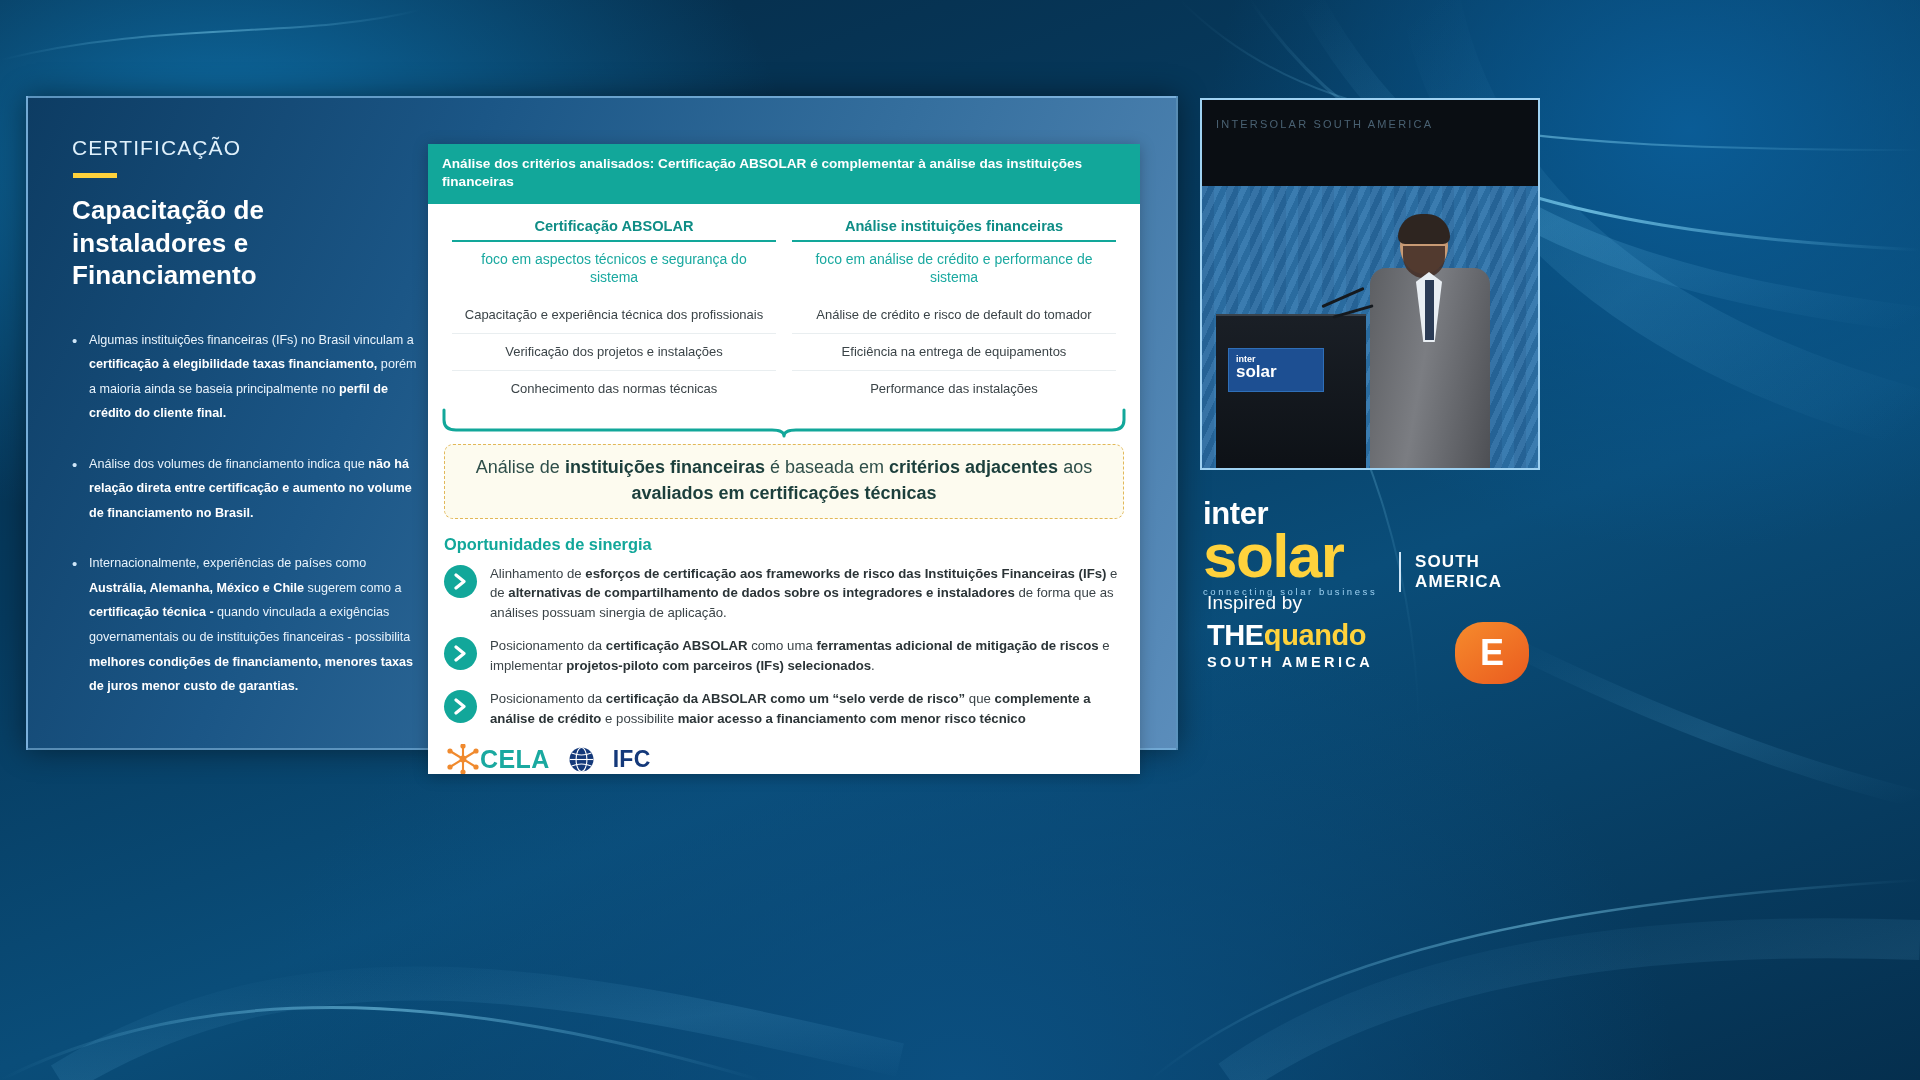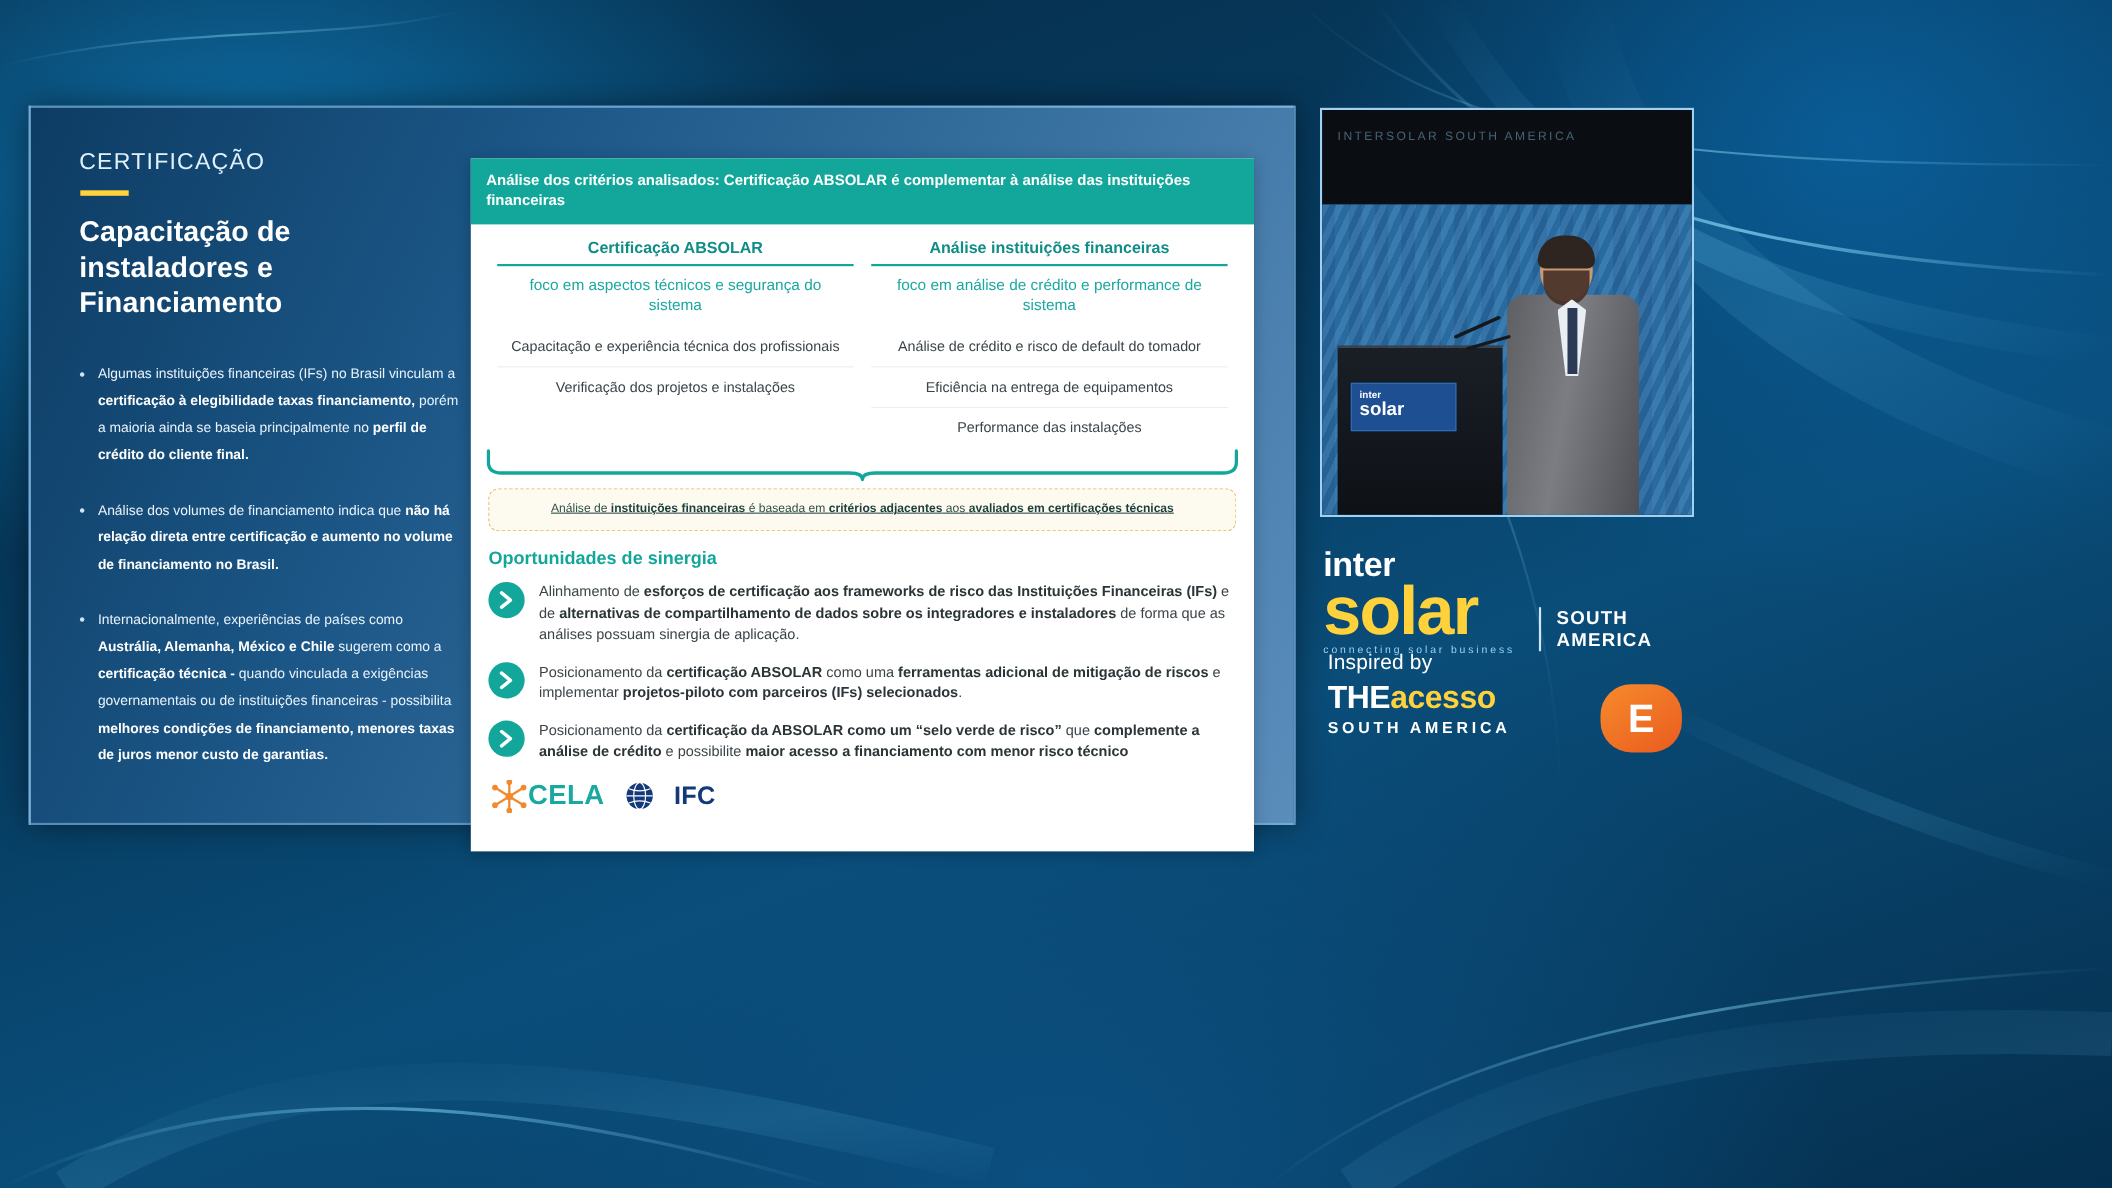--- a/index.html
+++ b/index.html
@@ -77,21 +77,21 @@
 
   
   #brace { position:relative; height:30px; margin:2px 14px 0 14px; }
   #brace svg { position:absolute; left:0; top:0; }
 
   
   #callout {
     margin:6px 16px 0 16px;
     background:#fdfbef; border:1.6px dashed #e2b858; border-radius:9px;
     text-align:center; padding:10px 12px 11px 12px;
-    color:#2f4f4a; font-size:11px; line-height:1.42;text-decoration:underline;
+    color:#2f4f4a; font-size:18px; line-height:1.42;
   }
   #callout b { font-weight:700; color:#1c3f3c; }
 
   
   #synhdr {
     color:#12a79a; font-size:16.4px; font-weight:700;
     margin:16px 0 9px 16px;
   }
   .syn { display:flex; margin:0 18px 13px 16px; align-items:flex-start; }
   .chev {
@@ -239,20 +239,21 @@
 
   <div id="card">
     <div id="cardhead">Análise dos critérios analisados: Certificação ABSOLAR é complementar à análise das instituições financeiras</div>
 
     <div id="cols">
         <div class="col">
           <div class="colhdr">Certificação ABSOLAR</div>
           <div class="colsub">foco em aspectos técnicos e segurança do sistema</div>
           <div class="colitem first">Capacitação e experiência técnica dos profissionais</div>
           <div class="colitem">Verificação dos projetos e instalações</div>
+          <div class="colitem">Conhecimento das normas técnicas</div>
         </div>
         <div class="col">
           <div class="colhdr">Análise instituições financeiras</div>
           <div class="colsub">foco em análise de crédito e performance de sistema</div>
           <div class="colitem first">Análise de crédito e risco de default do tomador</div>
           <div class="colitem">Eficiência na entrega de equipamentos</div>
           <div class="colitem">Performance das instalações</div>
         </div>
       </div>
 
@@ -357,19 +358,19 @@
   <div id="il-inter">inter</div>
   <div id="il-solar">solar</div>
   <div id="il-tag">connecting solar business</div>
   <div id="il-sa">SOUTH AMERICA</div>
 </div>
 
 <div id="smarter">
   <div id="sm-insp">Inspired by</div>
   <div id="sm-main">
     <span id="sm-the">THE</span>
-    <span id="sm-smart">acesso</span>
+    <span id="sm-smart">quando</span>
   </div>
   <div id="sm-sa">SOUTH AMERICA</div>
   <div id="sm-badge">
     <span>E</span>
   </div>
 </div>
 
 </body></html>

